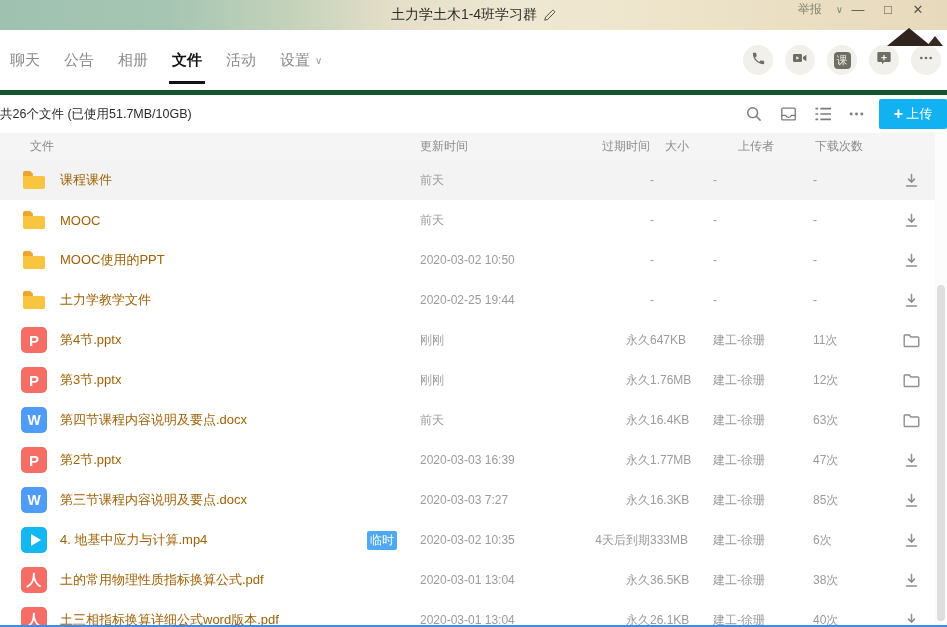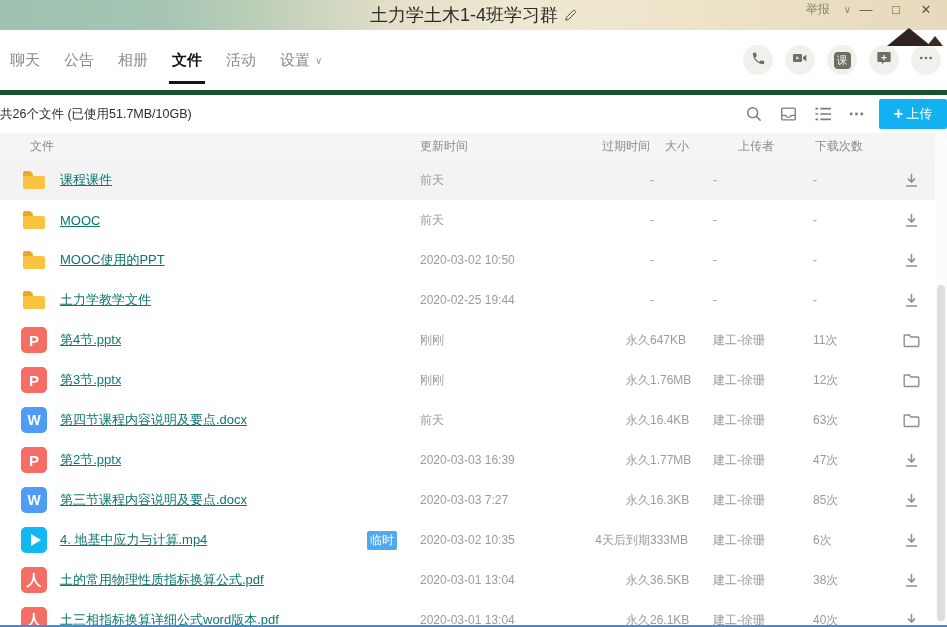--- a/index.html
+++ b/index.html
@@ -3,23 +3,23 @@
 <meta charset="utf-8">
 <style>
   html,body{margin:0;padding:0;}
   *{box-sizing:border-box;}
   .app{width:947px;height:627px;position:relative;overflow:hidden;background:#fff;
        font-family:"Liberation Sans","DejaVu Sans",sans-serif;color:#262626;}
 
   
   .titlebar{height:30px;position:relative;display:flex;align-items:center;justify-content:center;
     background:linear-gradient(90deg,#9fc2b0 0%,#a6c6b3 18%,#c3d1ba 30%,#e5dfc9 42%,#efe8d2 56%,#ece2c7 76%,#e7d9bc 100%);}
-  .titlebar .title{font-size:18px;color:#2e2e29;}
+  .titlebar .title{font-size:14px;color:#2e2e29;}
   .edit-ic{margin-left:6px;display:inline-flex;}
-  .win-controls{position:absolute;right:6px;top:0;height:19px;display:flex;align-items:center;}
+  .win-controls{position:absolute;right:14px;top:0;height:19px;display:flex;align-items:center;}
   .report{font-size:12px;color:#84846f;cursor:default;}
   .report-chev{font-size:10px;color:#84846f;margin:0 0 0 14px;}
   .wbtn{width:30px;text-align:center;font-size:13px;color:#55554b;cursor:default;}
   .decor-tri{position:absolute;top:28px;right:16px;width:0;height:0;z-index:6;
     border-left:22px solid transparent;border-right:22px solid transparent;border-bottom:18px solid #31241e;}
   .decor-tri2{position:absolute;top:36px;right:4px;width:0;height:0;z-index:6;
     border-left:8px solid transparent;border-right:8px solid transparent;border-bottom:10px solid #3a2b22;}
 
   
   .navbar{height:65px;display:flex;align-items:center;border-bottom:5px solid #14532d;padding:0 6px 0 10px;background:#fff;}
@@ -60,21 +60,21 @@
   .trow.highlighted{background:#f3f3f3;}
   .trow .col-name{padding-left:20px;}
   .file-icon{width:28px;height:28px;margin-right:12px;flex:none;display:flex;align-items:center;justify-content:center;}
   .sq{width:26px;height:26px;border-radius:5px;display:flex;align-items:center;justify-content:center;color:#fff;font-weight:bold;}
   .sq.ppt,.sq.pdf{background:#f56d65;}
   .sq.word{background:#4f9cf8;}
   .sq.video{background:#13b7f2;}
   .sq .letter{font-size:15px;}
   .sq .letter.w{font-size:14px;}
   .sq .play{width:0;height:0;border-left:10px solid #fff;border-top:6px solid transparent;border-bottom:6px solid transparent;margin-left:3px;}
-  .fname{font-size:13px;color:#0f766e;white-space:nowrap;overflow:hidden;text-overflow:ellipsis;text-decoration:underline;}
+  .fname{font-size:13px;color:#a16207;white-space:nowrap;overflow:hidden;text-overflow:ellipsis;}
   .badge{margin-left:auto;margin-right:23px;background:#4fa8f2;color:#fff;font-size:12px;padding:1px 3px;border-radius:2px;flex:none;}
   .act{display:flex;cursor:pointer;}
 
   
   .scroll-track{position:absolute;right:0;top:133px;width:12px;height:492px;background:#fcfcfc;}
   .scroll-thumb{position:absolute;right:2px;top:152px;width:8px;height:336px;background:#dedede;border-radius:4px;cursor:pointer;}
   .bottom-border{position:absolute;left:0;bottom:0;width:947px;height:2px;background:#3e8ce6;}
 </style>
 </head>
 <body>

